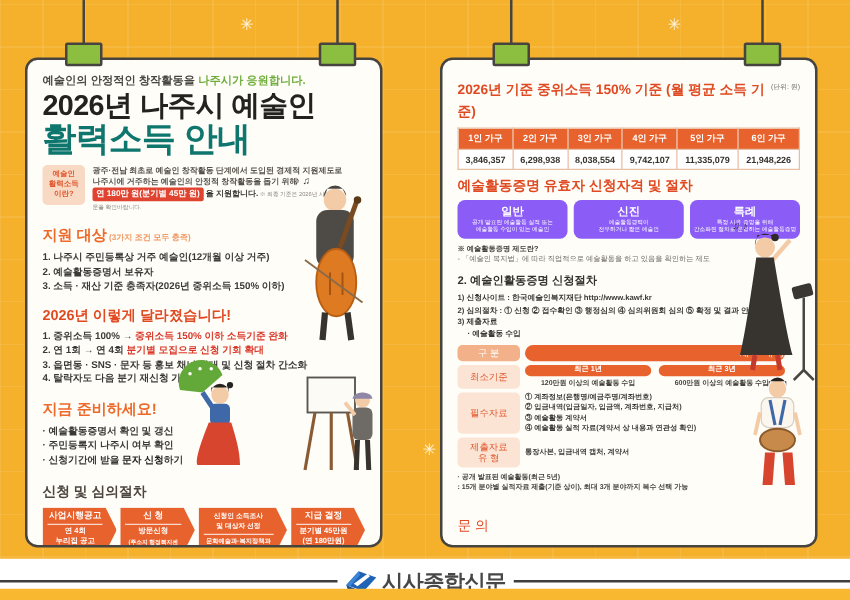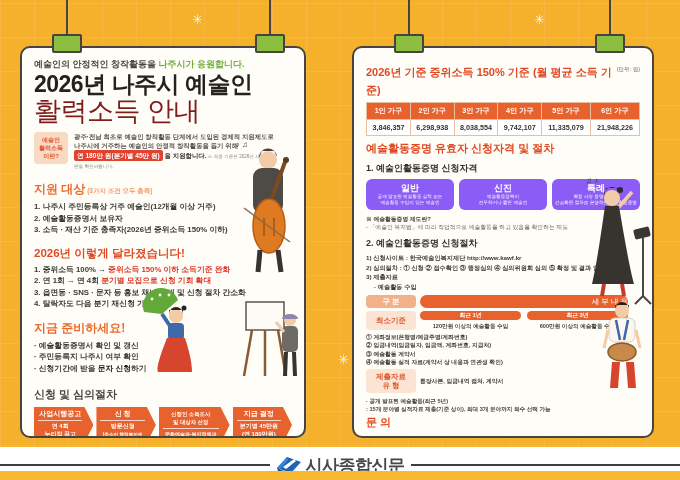--- a/index.html
+++ b/index.html
@@ -11,21 +11,21 @@
   .clip{position:absolute;width:26px;height:15px;background:#8CBE3F;border:2px solid #474440;border-radius:2px;z-index:5;}
   .sparkle{position:absolute;color:#FFF;opacity:.85;font-size:13px;z-index:1;}
   .poster{position:absolute;top:46px;height:392px;background:#FFFDF8;border:2px solid #474440;border-radius:10px;box-sizing:border-box;z-index:2;}
   .poster-left{left:20px;width:286px;}
   .poster-right{left:352px;width:302px;}
   .inner{position:relative;height:100%;padding:8px 12px;box-sizing:border-box;overflow:hidden;}
   
   .tagline{font-size:9px;font-weight:bold;color:#4A4742;margin-top:2px;}
   .tagline .green{color:#6FAE3C;}
   .title1{font-size:23px;font-weight:900;color:#24221E;letter-spacing:-.5px;line-height:26px;}
-  .title2{font-size:27px;font-weight:400;color:#7f1d1d;letter-spacing:-.5px;line-height:29px;}
+  .title2{font-size:27px;font-weight:700;color:#0f766e;letter-spacing:-.5px;line-height:29px;}
   .intro{display:flex;gap:6px;margin-top:6px;align-items:flex-start;}
   .intro-badge{background:#F8D9C3;color:#E0572E;font-size:6px;font-weight:bold;border-radius:4px;
     padding:4px 5px;text-align:center;line-height:8px;flex:0 0 auto;}
   .intro-text{font-size:6.4px;line-height:9px;color:#55504A;font-weight:bold;width:200px;}
   .intro-red{display:inline-block;background:#E0432F;color:#FFF;font-weight:bold;padding:1px 3px;border-radius:2px;font-size:6.6px;}
   .intro-suffix{font-weight:bold;color:#35322D;}
   .intro-note{font-size:4.6px;color:#8C877E;font-weight:normal;}
   .sec-h{font-size:12px;font-weight:900;color:#ED6A2A;margin-top:10px;}
   .sec-h .sub{font-size:6.5px;font-weight:bold;color:#EE9A63;}
   .sec-h2{font-size:11.5px;font-weight:900;color:#E04A22;margin-top:10px;}
@@ -46,31 +46,31 @@
   .sub-h{font-size:9px;font-weight:900;color:#35322D;margin-top:6px;}
   .types{display:flex;gap:5px;margin-top:4px;}
   .type-box{flex:1;background:#8b5cf6;border-radius:6px;color:#FFF;text-align:center;padding:3px 2px 4px;}
   .type-title{font-size:9px;font-weight:900;line-height:12px;}
   .type-desc{font-size:4.6px;line-height:6px;}
   .note{font-size:5.8px;color:#45423C;font-weight:bold;margin-top:5px;line-height:8px;}
   .note .body{font-weight:normal;color:#6E6A63;}
   .step-lines{font-size:6.2px;font-weight:bold;color:#3C3A36;line-height:9.5px;margin-top:3px;width:250px;}
   .dtable{margin-top:4px;width:262px;}
   .drow{display:flex;gap:4px;margin-top:3px;align-items:stretch;}
-  .dlabel{flex:0 0 50px;background:#FBE4D4;border-radius:4px;color:#E0572E;font-size:7.5px;font-weight:700;
+  .dlabel{flex:0 0 50px;background:#FBE4D4;border-radius:4px;color:#E0572E;font-size:7.5px;font-weight:400;
     display:flex;flex-direction:column;align-items:center;justify-content:center;text-align:center;line-height:9px;}
   .dlabel.hd{background:#F3B189;color:#FFF;}
   .dbar{flex:1;background:#E8622D;border-radius:8px;color:#FFF;font-size:7.5px;font-weight:normal;text-align:right;line-height:13px;height:13px;}
   .dcontent{flex:1;font-size:5.8px;line-height:8.2px;color:#3C3A36;font-weight:bold;}
   .pill-pair{display:flex;gap:6px;}
   .pill-col{flex:1;text-align:center;}
   .pill{background:#E8622D;color:#FFF;border-radius:7px;font-size:5.8px;font-weight:bold;line-height:9px;height:9px;margin-bottom:2px;}
   .pill-desc{font-size:5.6px;color:#45423C;}
   .footnote{font-size:5.6px;color:#45423C;font-weight:bold;line-height:8px;margin-top:4px;}
-  .contact-h{font-size:11px;font-weight:700;color:#E04A22;margin-top:2px;}
+  .contact-h{font-size:11px;font-weight:400;color:#E04A22;margin-top:19px;}
   
   .illus{position:absolute;z-index:1;}
   .notes-glyph{position:absolute;font-size:8px;color:#3A3733;z-index:1;}
   
   .footer{position:absolute;left:0;top:447px;width:680px;height:36px;background:#FFFFFF;display:flex;align-items:center;z-index:6;justify-content:flex-end;}
   .f-line{flex:1;height:2px;background:#3E3E3E;}
   .f-logo{display:flex;align-items:center;gap:4px;padding:0 6px;}
   .f-text{font-size:17px;font-weight:900;color:#474747;letter-spacing:-.5px;}
   .bottom-strip{position:absolute;left:0;top:471px;width:680px;height:9px;background:#F8B82F;z-index:6;}
 </style>
@@ -229,21 +229,20 @@
           <td>6,298,938</td>
           <td>8,038,554</td>
           <td>9,742,107</td>
           <td>11,335,079</td>
           <td>21,948,226</td>
         </tr>
       </tbody>
         </table>
 
       <div class="rp-h" style="margin-top:5px;">예술활동증명 유효자 신청자격 및 절차</div>
-      <div class="sub-h">1. 예술인활동증명 신청자격</div>
 
       <div class="types">
         <div class="type-box">
           <div class="type-title">일반</div>
           <div class="type-desc">공개 발표된 예술활동 실적 또는</div>
           <div class="type-desc">예술활동 수입이 있는 예술인</div>
         </div>
         <div class="type-box">
           <div class="type-title">신진</div>
           <div class="type-desc">예술활동경력이</div>
@@ -283,20 +282,21 @@
                 <div class="pill-desc">120만원 이상의 예술활동 수입</div>
               </div>
               <div class="pill-col">
                 <div class="pill">최근 3년</div>
                 <div class="pill-desc">600만원 이상의 예술활동 수입</div>
               </div>
             </div>
           </div>
         </div>
         <div class="drow">
+          <div class="dlabel">필수자료</div>
           <div class="dcontent">
             <div>① 계좌정보(은행명/예금주명/계좌번호)</div>
             <div>② 입금내역(입금일자, 입금액, 계좌번호, 지급처)</div>
             <div>③ 예술활동 계약서</div>
             <div>④ 예술활동 실적 자료(계약서 상 내용과 연관성 확인)</div>
           </div>
         </div>
         <div class="drow">
           <div class="dlabel" style="height:24px;">
             <span>제출자료</span>

